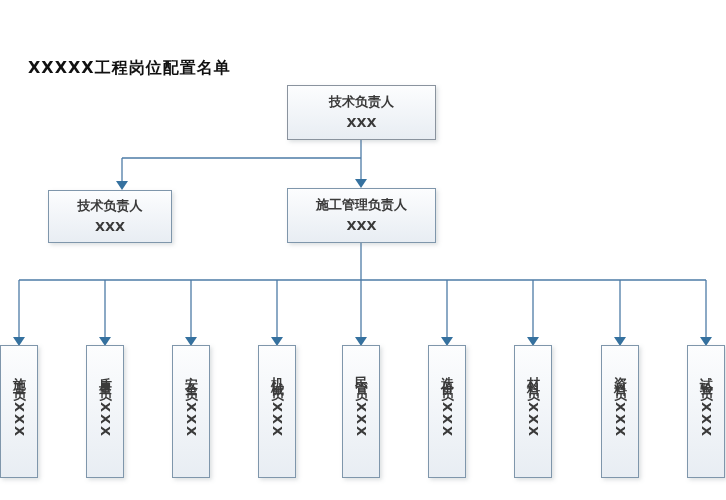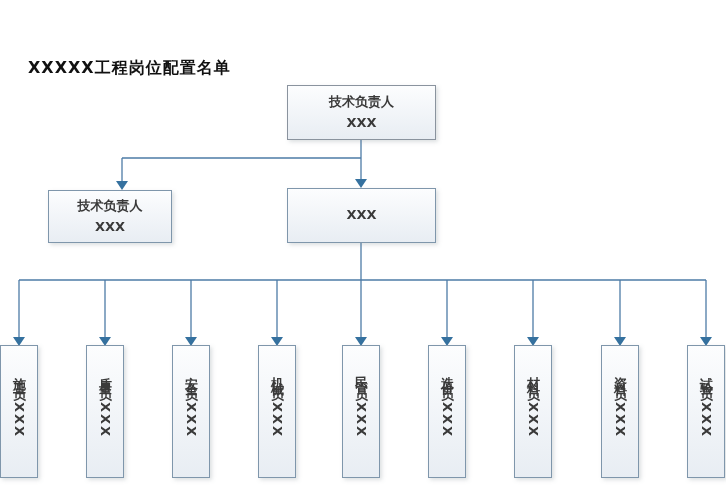--- a/index.html
+++ b/index.html
@@ -86,20 +86,21 @@
     <span>技术负责人</span>
     <span class="line2">XXX</span>
   </div>
 
   <div class="node node-tech">
     <span>技术负责人</span>
     <span class="line2">XXX</span>
   </div>
 
   <div class="node node-cm">
+    <span>施工管理负责人</span>
     <span class="line2">XXX</span>
   </div>
 
   <div class="staff-box" style="left:0px">
     <div class="vtext"><span class="role">施工员</span><span class="vname">XXX</span></div>
   </div>
   <div class="staff-box" style="left:86px">
     <div class="vtext"><span class="role">质量员</span><span class="vname">XXX</span></div>
   </div>
   <div class="staff-box" style="left:172px">

